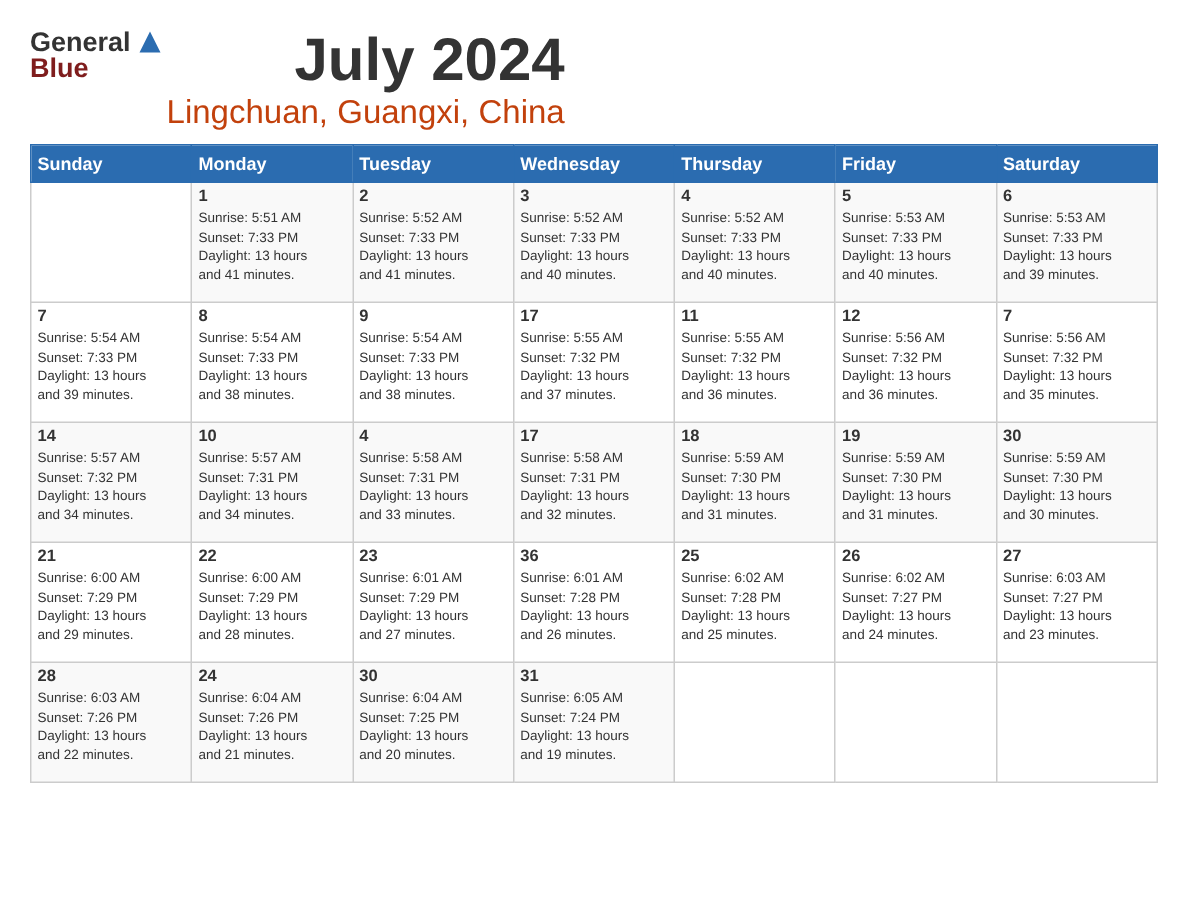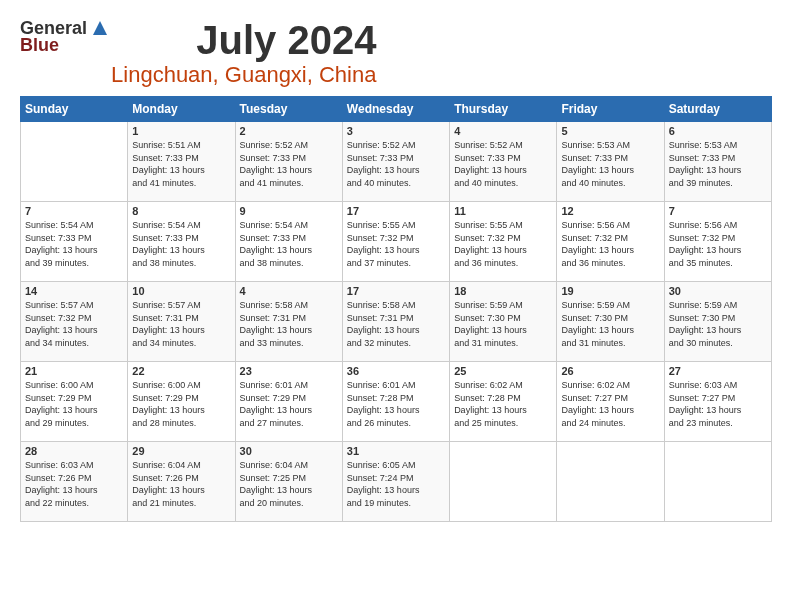--- a/index.html
+++ b/index.html
@@ -316,21 +316,21 @@
         </tr>
         <tr>
           <td>
             <span class="day-num">28</span>
             <div class="cell-text" style="white-space: pre-line;">Sunrise: 6:03 AM
 Sunset: 7:26 PM
 Daylight: 13 hours
 and 22 minutes.</div>
           </td>
           <td>
-            <span class="day-num">29</span>
+            <span class="day-num">24</span>
             <div class="cell-text" style="white-space: pre-line;">Sunrise: 6:04 AM
 Sunset: 7:26 PM
 Daylight: 13 hours
 and 21 minutes.</div>
           </td>
           <td>
             <span class="day-num">30</span>
             <div class="cell-text" style="white-space: pre-line;">Sunrise: 6:04 AM
 Sunset: 7:25 PM
 Daylight: 13 hours

